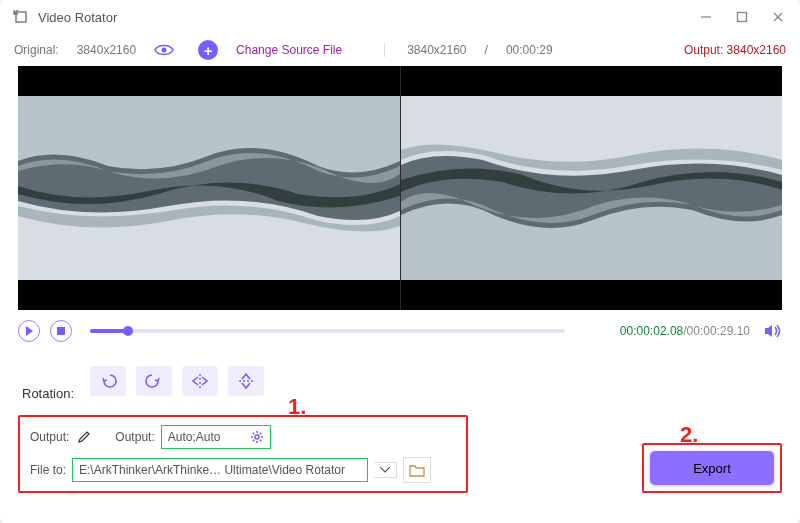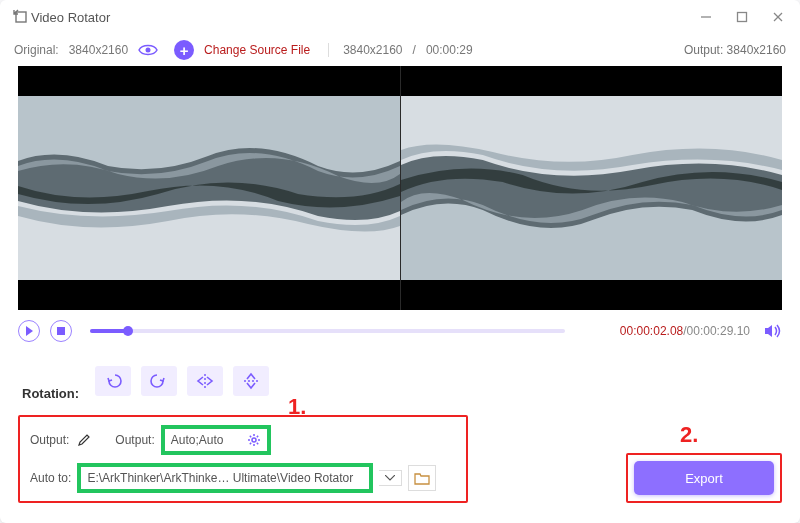--- a/index.html
+++ b/index.html
@@ -1,54 +1,54 @@
 <!DOCTYPE html>
 <html><head>
 <meta charset="utf-8">
 <style>
   * { box-sizing: border-box; margin: 0; padding: 0; font-family: -apple-system, BlinkMacSystemFont, "Segoe UI", Arial, sans-serif; }
   body { width: 800px; height: 523px; background: #f5f5f7; overflow: hidden; position: relative; }
   .window { width: 100%; height: 100%; background: #fff; border-radius: 6px; box-shadow: 0 1px 3px rgba(0,0,0,0.08); display: flex; flex-direction: column; }
   .titlebar { height: 34px; display: flex; align-items: center; padding: 0 12px; color: #555; font-size: 13px; }
-  .titlebar-left { display: flex; align-items: center; gap: 3px; }
+  .titlebar-left { display: flex; align-items: center; gap: 10px; }
   .win-controls { margin-left: auto; display: flex; gap: 16px; color: #888; }
   .win-controls span { cursor: pointer; display: inline-flex; align-items: center; justify-content: center; width: 20px; height: 20px; }
-  .infobar { height: 32px; padding: 0 14px; display: flex; align-items: center; font-size: 12px; color: #777; gap: 10px; }
+  .infobar { height: 32px; padding: 0 14px; display: flex; align-items: center; font-size: 12px; color: #777; gap: 18px; }
   .infobar .eye { color: #7b5cff; display: flex; align-items: center; }
   .plus-circle { width: 20px; height: 20px; border-radius: 50%; background: #7b5cff; display: flex; align-items: center; justify-content: center; color: #fff; font-size: 15px; font-weight: bold; line-height: 1; margin-left: 6px; }
-  .change-src { color: #b91c1c; margin-right: 4px; }
-  .infobar .right { margin-left: auto; color: #737373; }
+  .change-src { color: #a21caf; margin-right: 20px; }
+  .infobar .right { margin-left: auto; color: #b91c1c; }
   .divider-vert { width: 1px; height: 14px; background: #ddd; margin: 0 4px; }
   .preview-area { background: #010101; height: 244px; position: relative; display: flex; align-items: center; justify-content: center; margin: 0 18px; }
   .preview-half { width: 50%; height: 100%; position: relative; overflow: hidden; background: #000; }
   .preview-half + .preview-half { border-left: 1px solid #2a2a2a; }
   .clouds { position: absolute; inset: 0; }
   .clouds svg { width: 100%; height: 100%; display: block; }
   .controls-row { display: flex; align-items: center; padding: 10px 18px 4px; gap: 10px; }
   .ctrl-btn { width: 22px; height: 22px; border: 1.5px solid #9b82ff; border-radius: 50%; display: flex; align-items: center; justify-content: center; color: #7b5cff; cursor: pointer; background: #fff; }
   .seek { flex: 1; height: 4px; background: #e6e0fa; border-radius: 2px; position: relative; margin: 0 8px; }
   .seek-fill { position: absolute; left: 0; top: 0; bottom: 0; width: 8%; background: #7b5cff; border-radius: 2px; }
   .seek-thumb { position: absolute; left: 8%; top: 50%; width: 10px; height: 10px; background: #7b5cff; border-radius: 50%; transform: translate(-50%, -50%); }
   .time-display { font-size: 12px; color: #888; white-space: nowrap; }
-  .time-display .cur { color: #b91c1c; padding-left: 37px; }
+  .time-display .cur { color: #15803d; padding-left: 37px; }
   .vol-icon { color: #7b5cff; display: flex; align-items: center; margin-left: 4px; }
   .rotation-row { display: flex; align-items: center; padding: 14px 22px 10px; gap: 10px; }
-  .rotation-label { font-weight: 700; font-size: 13px; color: #333; margin-right: 6px; margin-top: 26px; }
+  .rotation-label { font-weight: 400; font-size: 13px; color: #333; margin-right: 6px; margin-top: 26px; }
   .rot-btn { width: 36px; height: 30px; background: #f1edff; border: none; border-radius: 3px; display: flex; align-items: center; justify-content: center; color: #7b5cff; cursor: pointer; }
   .marker-1 { position: absolute; left: 288px; top: 394px; font-size: 22px; font-weight: 600; color: #e22; }
   .marker-2 { position: absolute; left: 680px; top: 422px; font-size: 22px; font-weight: 600; color: #e22; }
   .bottom-area { padding: 4px 18px 14px; position: relative; }
   .output-block { border: 2px solid #e22; border-radius: 2px; padding: 8px 10px; display: flex; flex-direction: column; gap: 8px; width: 450px; font-size: 12px; color: #555; }
   .output-row { display: flex; align-items: center; gap: 6px; }
-  .field-box { border: 4px solid #22c55e; background: #fff; padding: 4px 6px; font-size: 12px; color: #555; display: flex; align-items: center; }
+  .field-box { border: 1px solid #22c55e; background: #fff; padding: 4px 6px; font-size: 12px; color: #555; display: flex; align-items: center; }
   .gear-icon { color: #7b5cff; margin-left: 4px; display: flex; }
   .dropdown-arrow { border: 1px solid #ddd; border-left: none; padding: 4px 6px; background: #fff; display: flex; align-items: center; cursor: pointer; }
   .folder-icon { color: #b88a3a; border: 1px solid #ddd; width: 28px; height: 26px; display: flex; align-items: center; justify-content: center; cursor: pointer; background: #fff; }
   .export-wrap { position: absolute; right: 18px; bottom: 14px; border: 2px solid #e22; padding: 6px; border-radius: 2px; }
-  .export-btn { width: 140px; height: 34px; background: #8d6fff; color: #ffffff; border: none; border-radius: 5px; font-size: 13px; cursor: pointer; box-shadow: 0 1px 4px rgba(123,92,255,0.4); }
+  .export-btn { width: 124px; height: 34px; background: #8d6fff; color: #000000; border: none; border-radius: 5px; font-size: 13px; cursor: pointer; box-shadow: 0 1px 4px rgba(123,92,255,0.4); }
   .pen-icon { display: inline-flex; align-items: center; margin-left: 2px; cursor: pointer; }
 </style>
 </head>
 <body>
 
 <div class="window">
 
   <div class="titlebar">
     <div class="titlebar-left">
       <span>
@@ -203,21 +203,21 @@
           <span style="flex:1">Auto;Auto</span>
           <span class="gear-icon">
             <svg width="14" height="14" viewBox="0 0 14 14">
                 <circle cx="7" cy="7" r="2" stroke="#7b5cff" stroke-width="1.5" fill="none"></circle>
                 <path d="M7 1 L7 3 M7 11 L7 13 M1 7 L3 7 M11 7 L13 7 M2.8 2.8 L4.2 4.2 M9.8 9.8 L11.2 11.2 M11.2 2.8 L9.8 4.2 M4.2 9.8 L2.8 11.2" stroke="#7b5cff" stroke-width="1.5"></path>
               </svg>
           </span>
         </span>
       </div>
       <div class="output-row">
-        <span>Auto to:</span>
+        <span>File to:</span>
         <span class="field-box" style="width:296px">
           <span>E:\ArkThinker\ArkThinke… Ultimate\Video Rotator</span>
         </span>
         <span class="dropdown-arrow">
           <svg width="10" height="6">
               <path d="M0 0 L5 5 L10 0" stroke="#555" stroke-width="1.2" fill="none"></path>
             </svg>
         </span>
         <span class="folder-icon">
           <svg width="16" height="13" viewBox="0 0 16 13">

